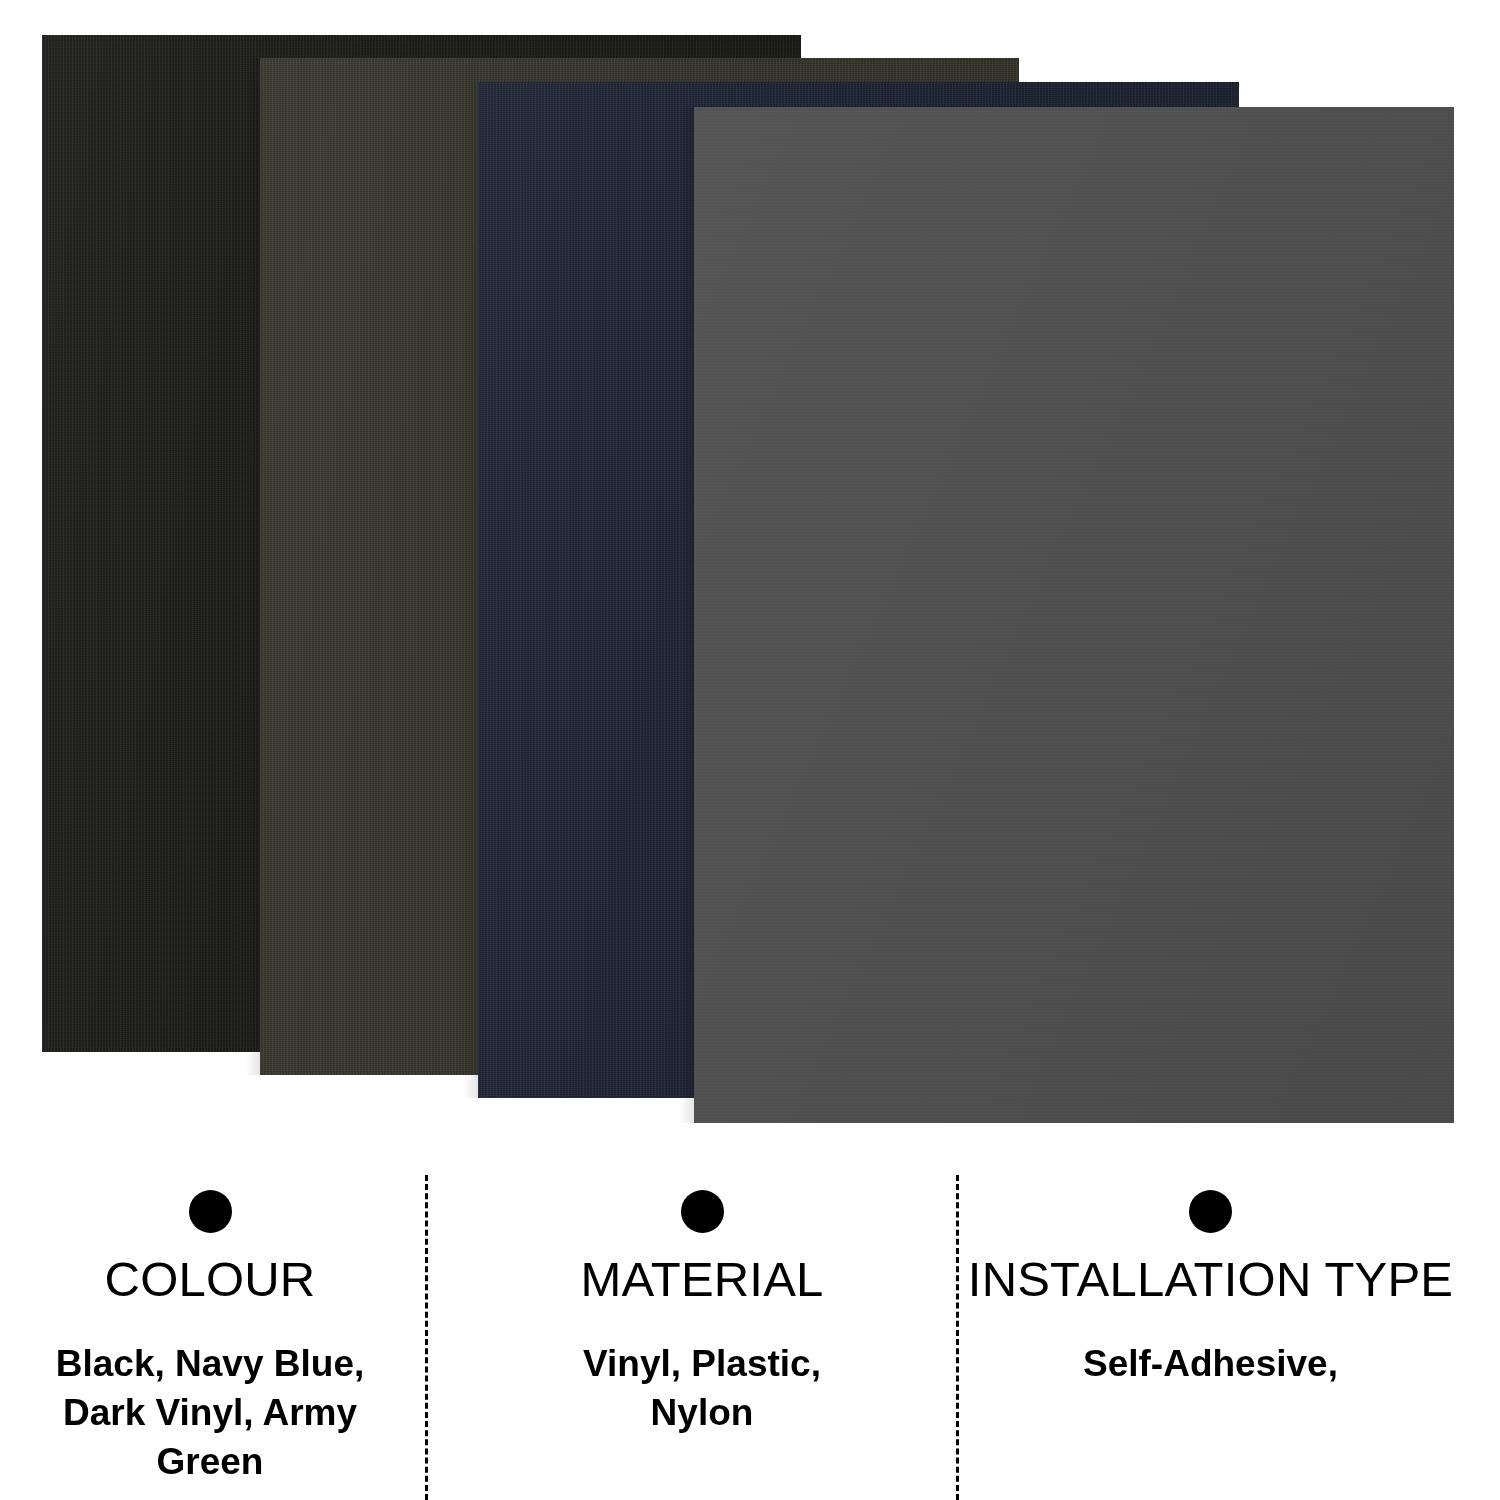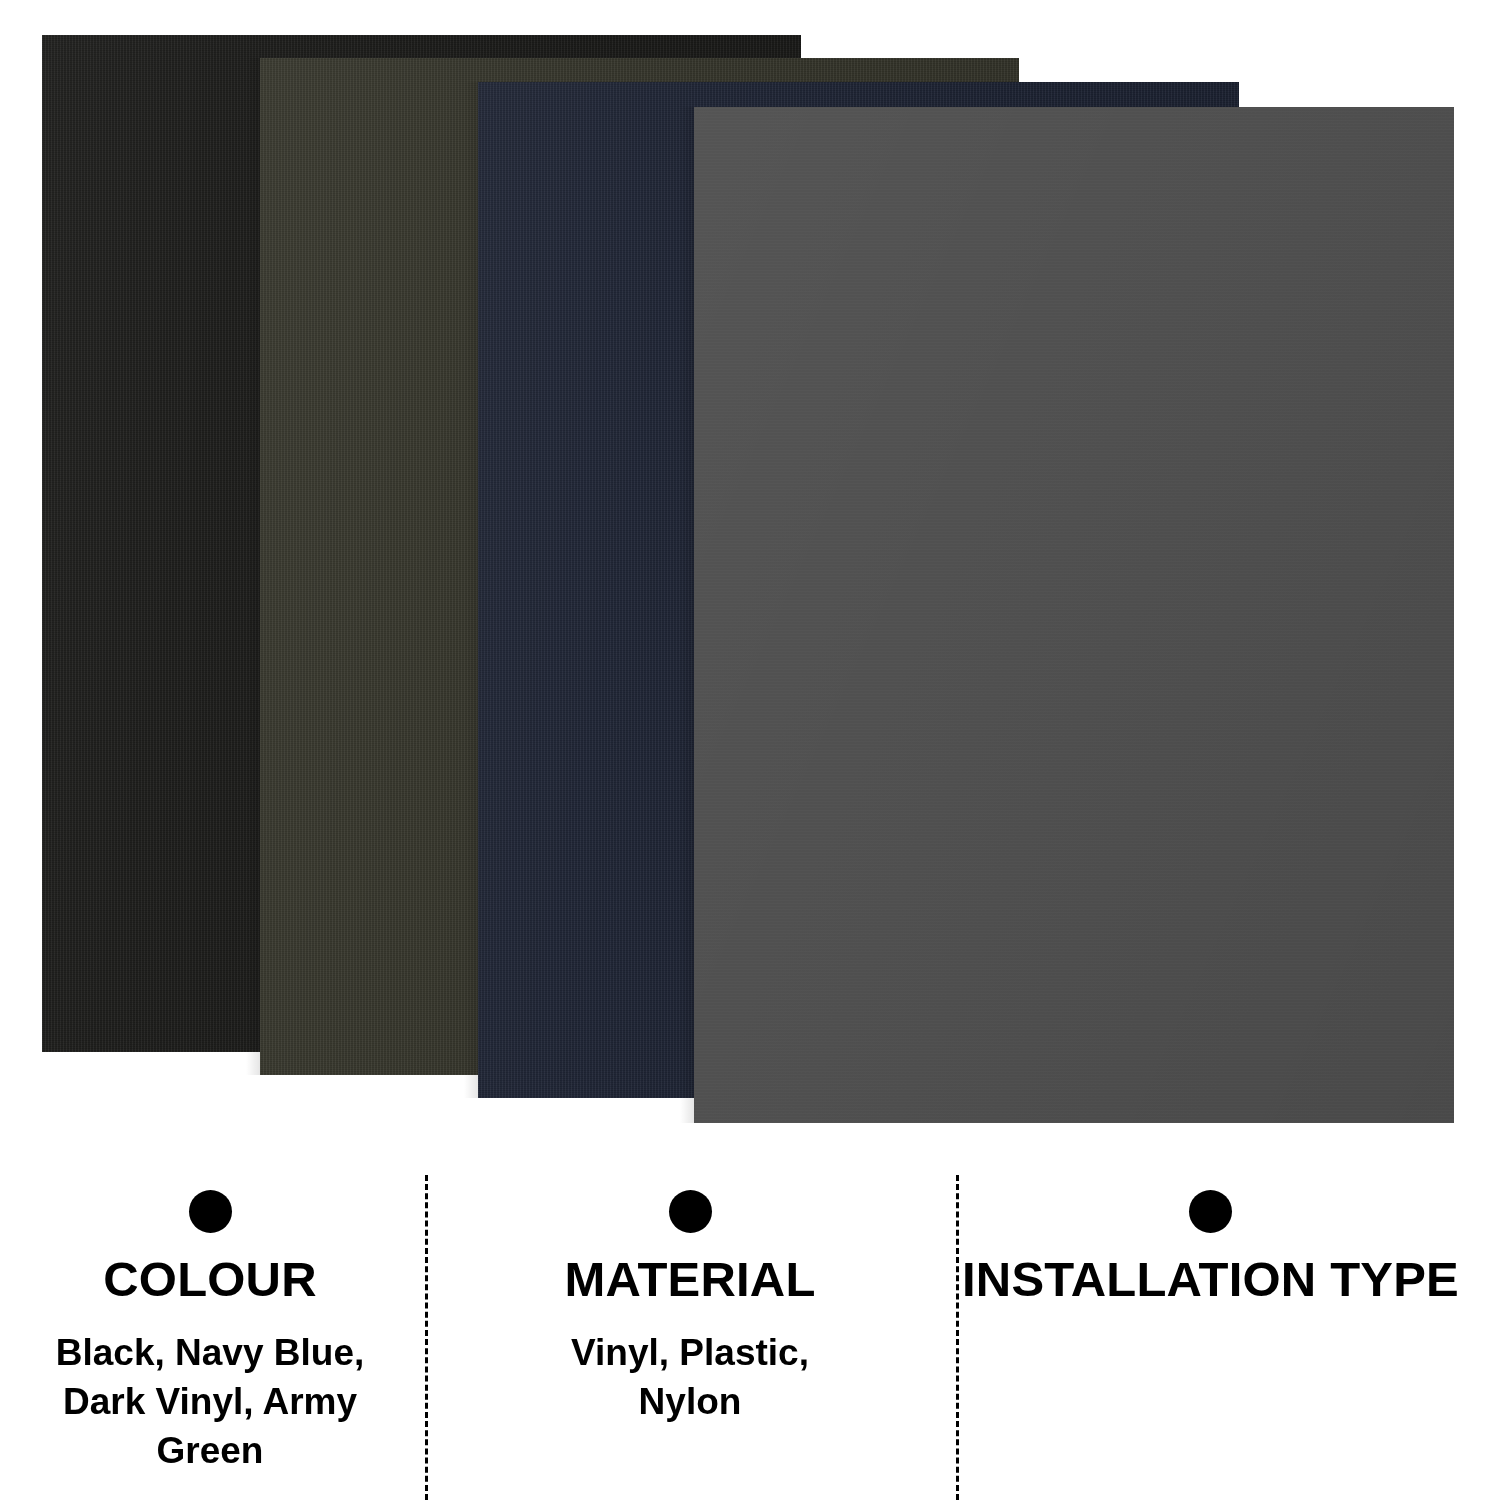--- a/index.html
+++ b/index.html
@@ -110,37 +110,37 @@
   }
   #divider-1 { left: 425px; }
   #divider-2 { left: 956px; }
 
   .spec-col {
     position: absolute;
     top: 1190px;
     text-align: center;
   }
   #spec-col-colour       { left: 10px;   width: 400px; }
-  #spec-col-material     { left: 440px;  width: 500px; }
+  #spec-col-material     { left: 452px;  width: 500px; }
   #spec-col-installation { left: 953px;  width: 515px; }
 
   .spec-dot {
     width: 43px;
     height: 43px;
     border-radius: 50%;
     background: #000000;
     margin: 0 auto 22px auto;
   }
 
   .spec-title {
     font-size: 49px;
-    font-weight: bold;
+    font-weight: normal;
     letter-spacing: 0.2px;
     line-height: 1.0;
-    margin: 0 0 24px 0;
+    margin: 0 0 35px 0;
     white-space: nowrap;
   }
 
   .spec-body {
     font-size: 37px;
     font-weight: bold;
     line-height: 1.33;
     margin: 0;
   }
 </style>
@@ -194,14 +194,15 @@
   <div class="spec-body">
     <div>Vinyl, Plastic,</div>
     <div>Nylon</div>
   </div>
 </div>
 
 <div class="spec-col" id="spec-col-installation">
   <div class="spec-dot"></div>
   <div class="spec-title">INSTALLATION TYPE</div>
   <div class="spec-body">
+    <div>Self-Adhesive,</div>
   </div>
 </div>
 
 </body></html>

